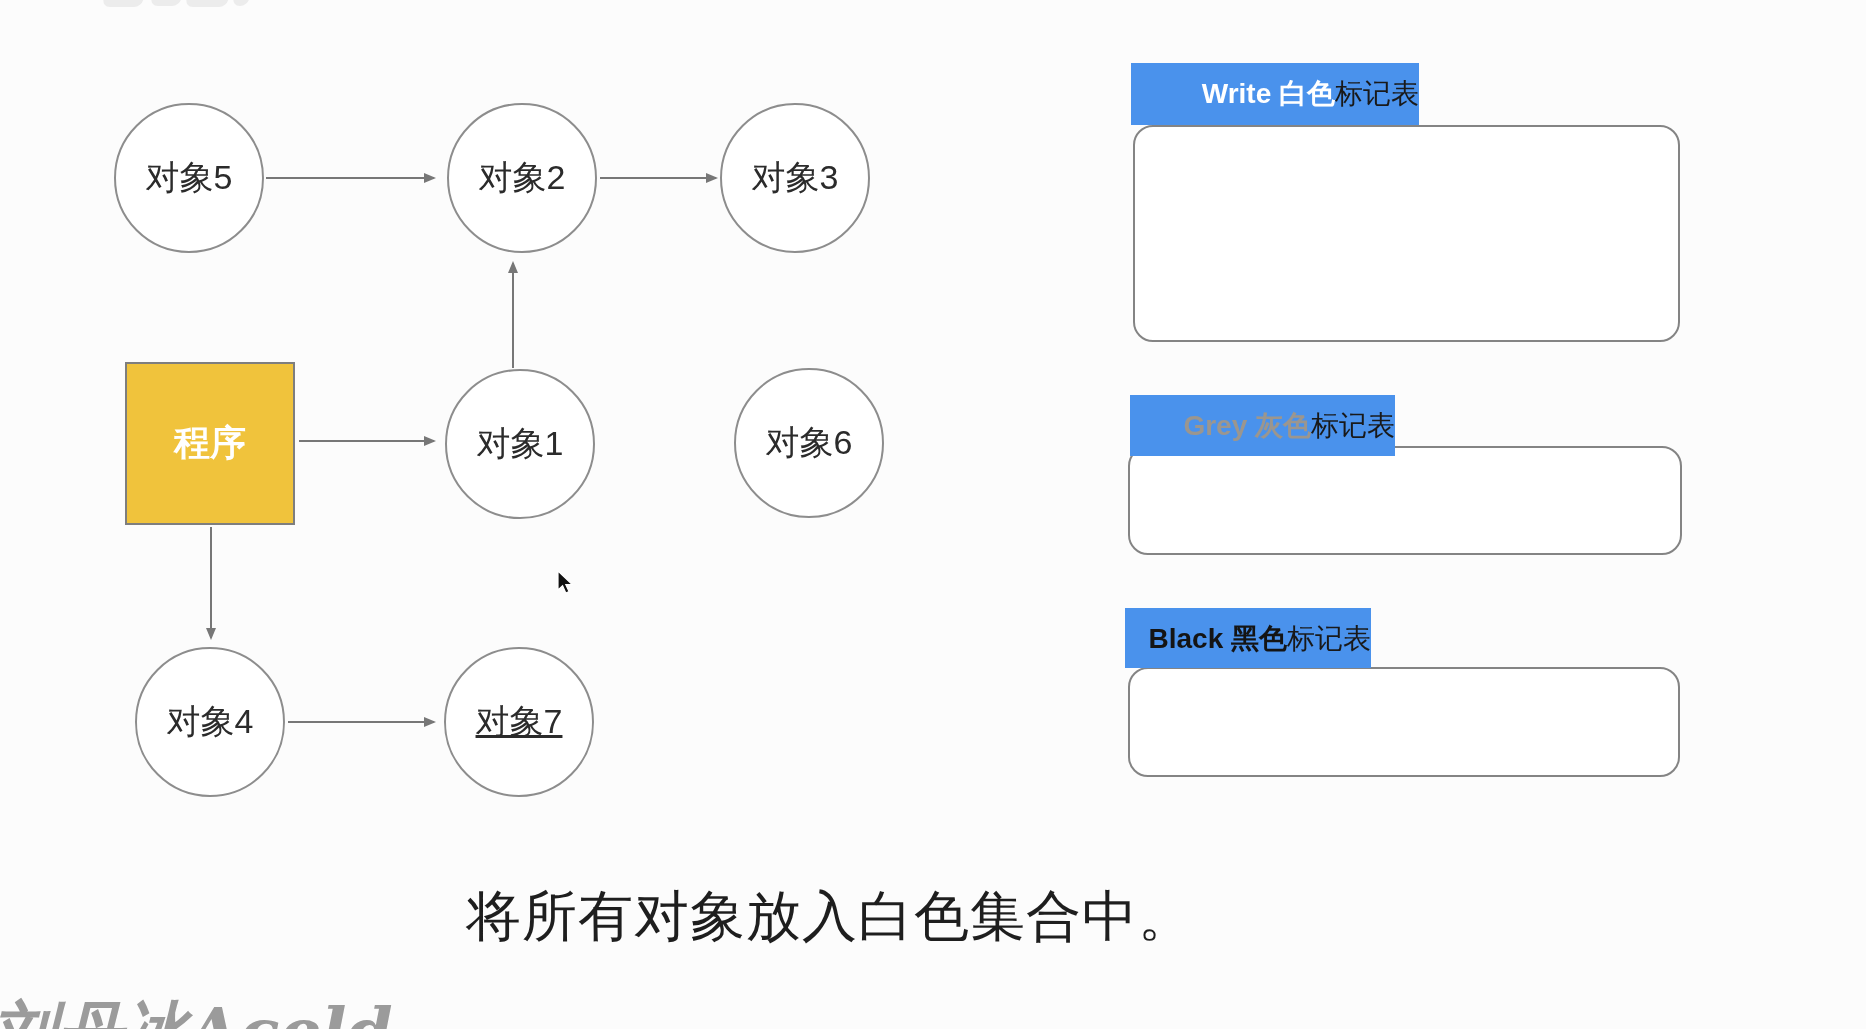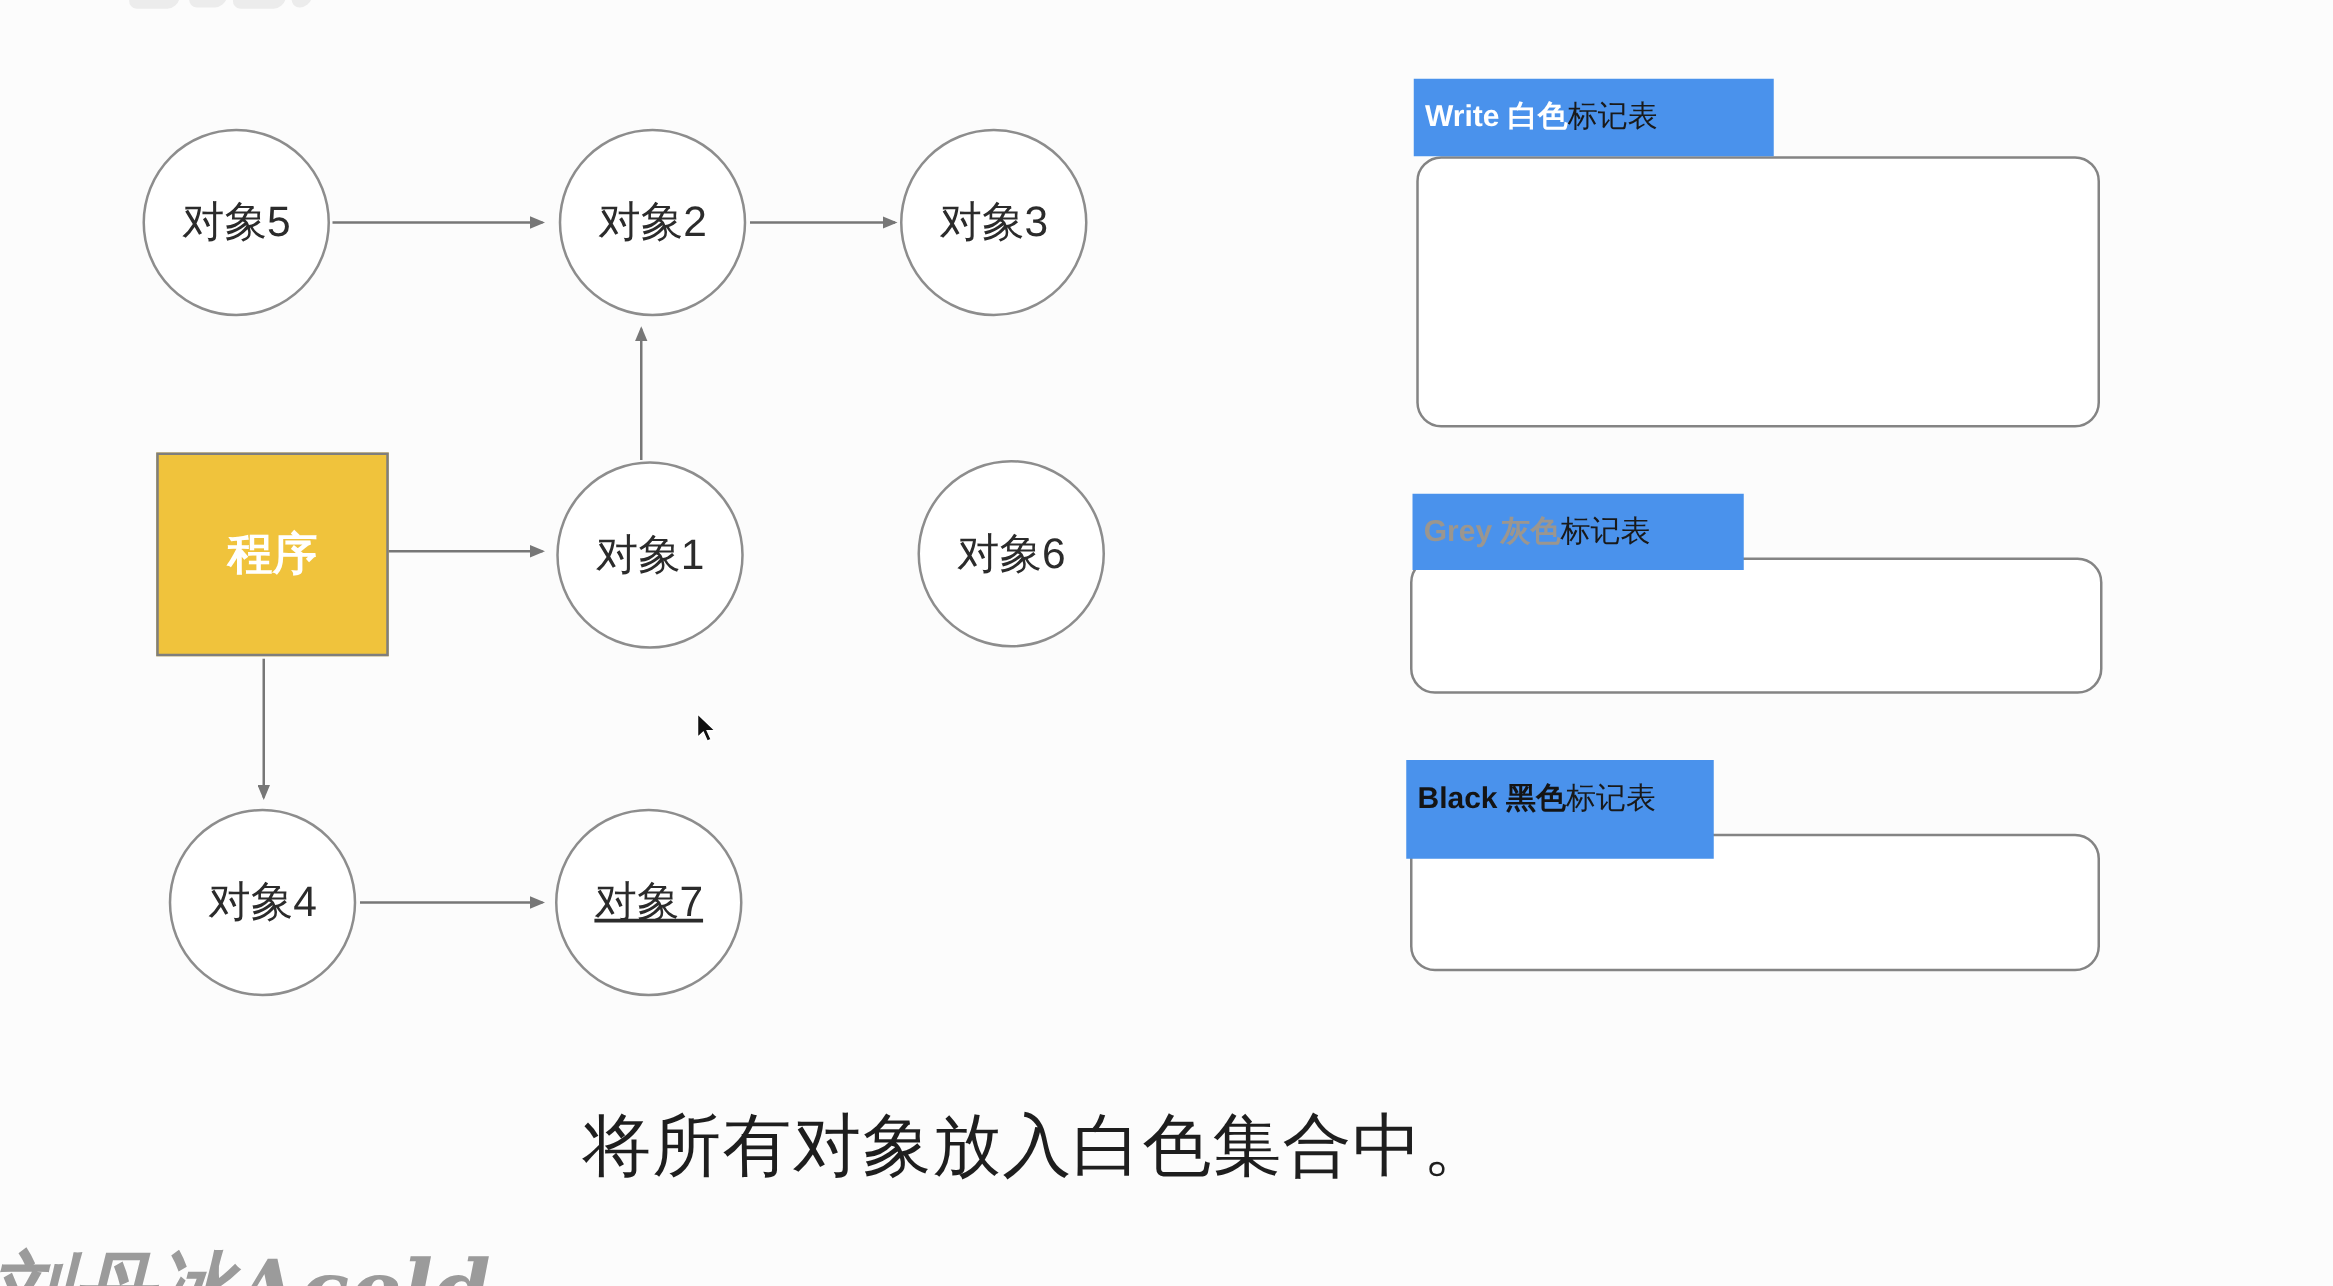--- a/index.html
+++ b/index.html
@@ -19,52 +19,53 @@
     border-radius:50%;
     background:#fff;
     display:flex;align-items:center;justify-content:center;
     font-size:34px;color:#2b2b2b;
     box-sizing:border-box;
     text-align:right;
   }
   .node-square{
     position:absolute;
     left:125px;top:362px;
-    width:186px;height:163px;
+    width:170px;height:163px;
     background:#f0c33c;
     border:2px solid #7e7e7e;
     display:flex;align-items:center;justify-content:center;
     font-size:36px;font-weight:bold;color:#ffffff;
     box-sizing:border-box;
   }
   .pos-obj5{left:114px;top:103px;}
   .pos-obj2{left:447px;top:103px;}
   .pos-obj3{left:720px;top:103px;}
   .pos-obj1{left:445px;top:369px;}
   .pos-obj6{left:734px;top:368px;}
   .pos-obj4{left:135px;top:647px;}
   .pos-obj7{left:444px;top:647px;text-decoration:underline;}
   .edges{position:absolute;left:0;top:0;pointer-events:none;}
   
   .panel-label{
     position:absolute;
     background:#4a92ec;
     height:62px;line-height:62px;
     padding-left:9px;
-    font-size:24px;font-weight:bold;
+    font-size:28px;font-weight:bold;
     white-space:nowrap;
     z-index:3;
     box-sizing:border-box;
+    text-align:right;
   }
   .panel-label .suffix{font-weight:normal;color:#191919;}
   .lbl-white{left:1131px;top:63px;width:288px;}
   .lbl-white .prefix{color:#ffffff;}
   .lbl-grey{left:1130px;top:395px;width:265px;height:61px;line-height:61px;}
   .lbl-grey .prefix{color:#9b968f;}
-  .lbl-black{left:1125px;top:608px;width:246px;height:79px;line-height:61px;}
+  .lbl-black{left:1125px;top:608px;width:246px;height:60px;line-height:61px;}
   .lbl-black .prefix{color:#141414;}
   .panel-box{
     position:absolute;
     background:#ffffff;
     border:2px solid #848484;
     border-radius:20px;
     z-index:2;
     box-sizing:border-box;
   }
   .box-white{left:1133px;top:125px;width:547px;height:217px;}

